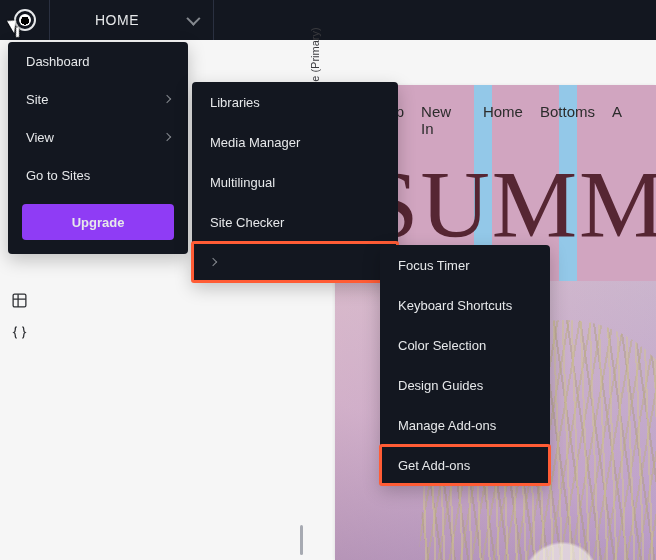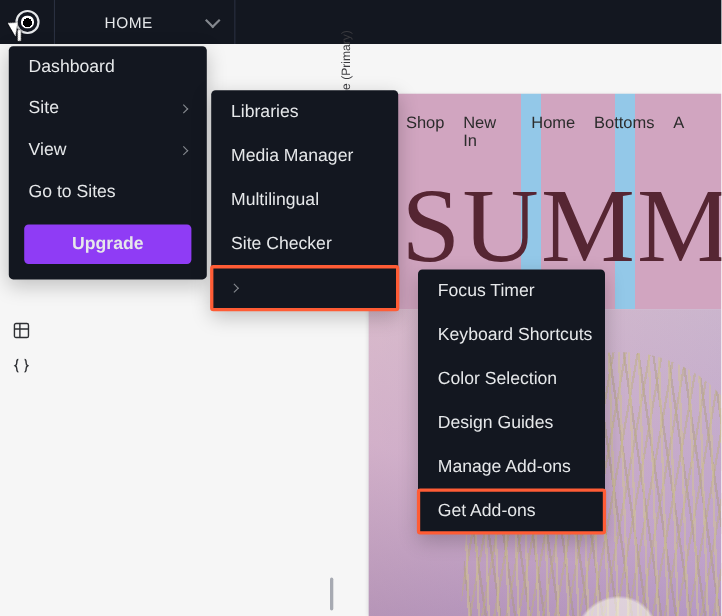--- a/index.html
+++ b/index.html
@@ -208,21 +208,21 @@
       top: 485px;
       width: 3px; height: 30px;
       background: #a7aab2;
       border-radius: 2px;
     }
     
     .menu {
       position: absolute;
       background: var(--dark);
       color: var(--text);
-      font-size: 16px;
+      font-size: 13px;
       border-radius: 4px;
       box-shadow: 0 6px 18px rgba(0,0,0,.22);
       z-index: 10;
     }
     .menu .item {
       height: 38px;
       display: flex;
       align-items: center;
       justify-content: space-between;
       padding: 0 18px;
@@ -250,21 +250,21 @@
       cursor: pointer;
     }
     .highlight {
       outline: 3px solid var(--orange);
       outline-offset: -2px;
       border-radius: 2px;
     }
     .menu.sub1 {
       top: 82px;
       left: 192px;
-      width: 170px;
+      width: 206px;
     }
     .menu.sub1 .item { height: 40px; border-bottom: none; }
     .menu.sub2 {
       top: 245px;
       left: 380px;
       width: 170px;
     }
     .menu.sub2 .item { height: 40px; border-bottom: none; }
     a, span { -webkit-font-smoothing: antialiased; }
   </style>

